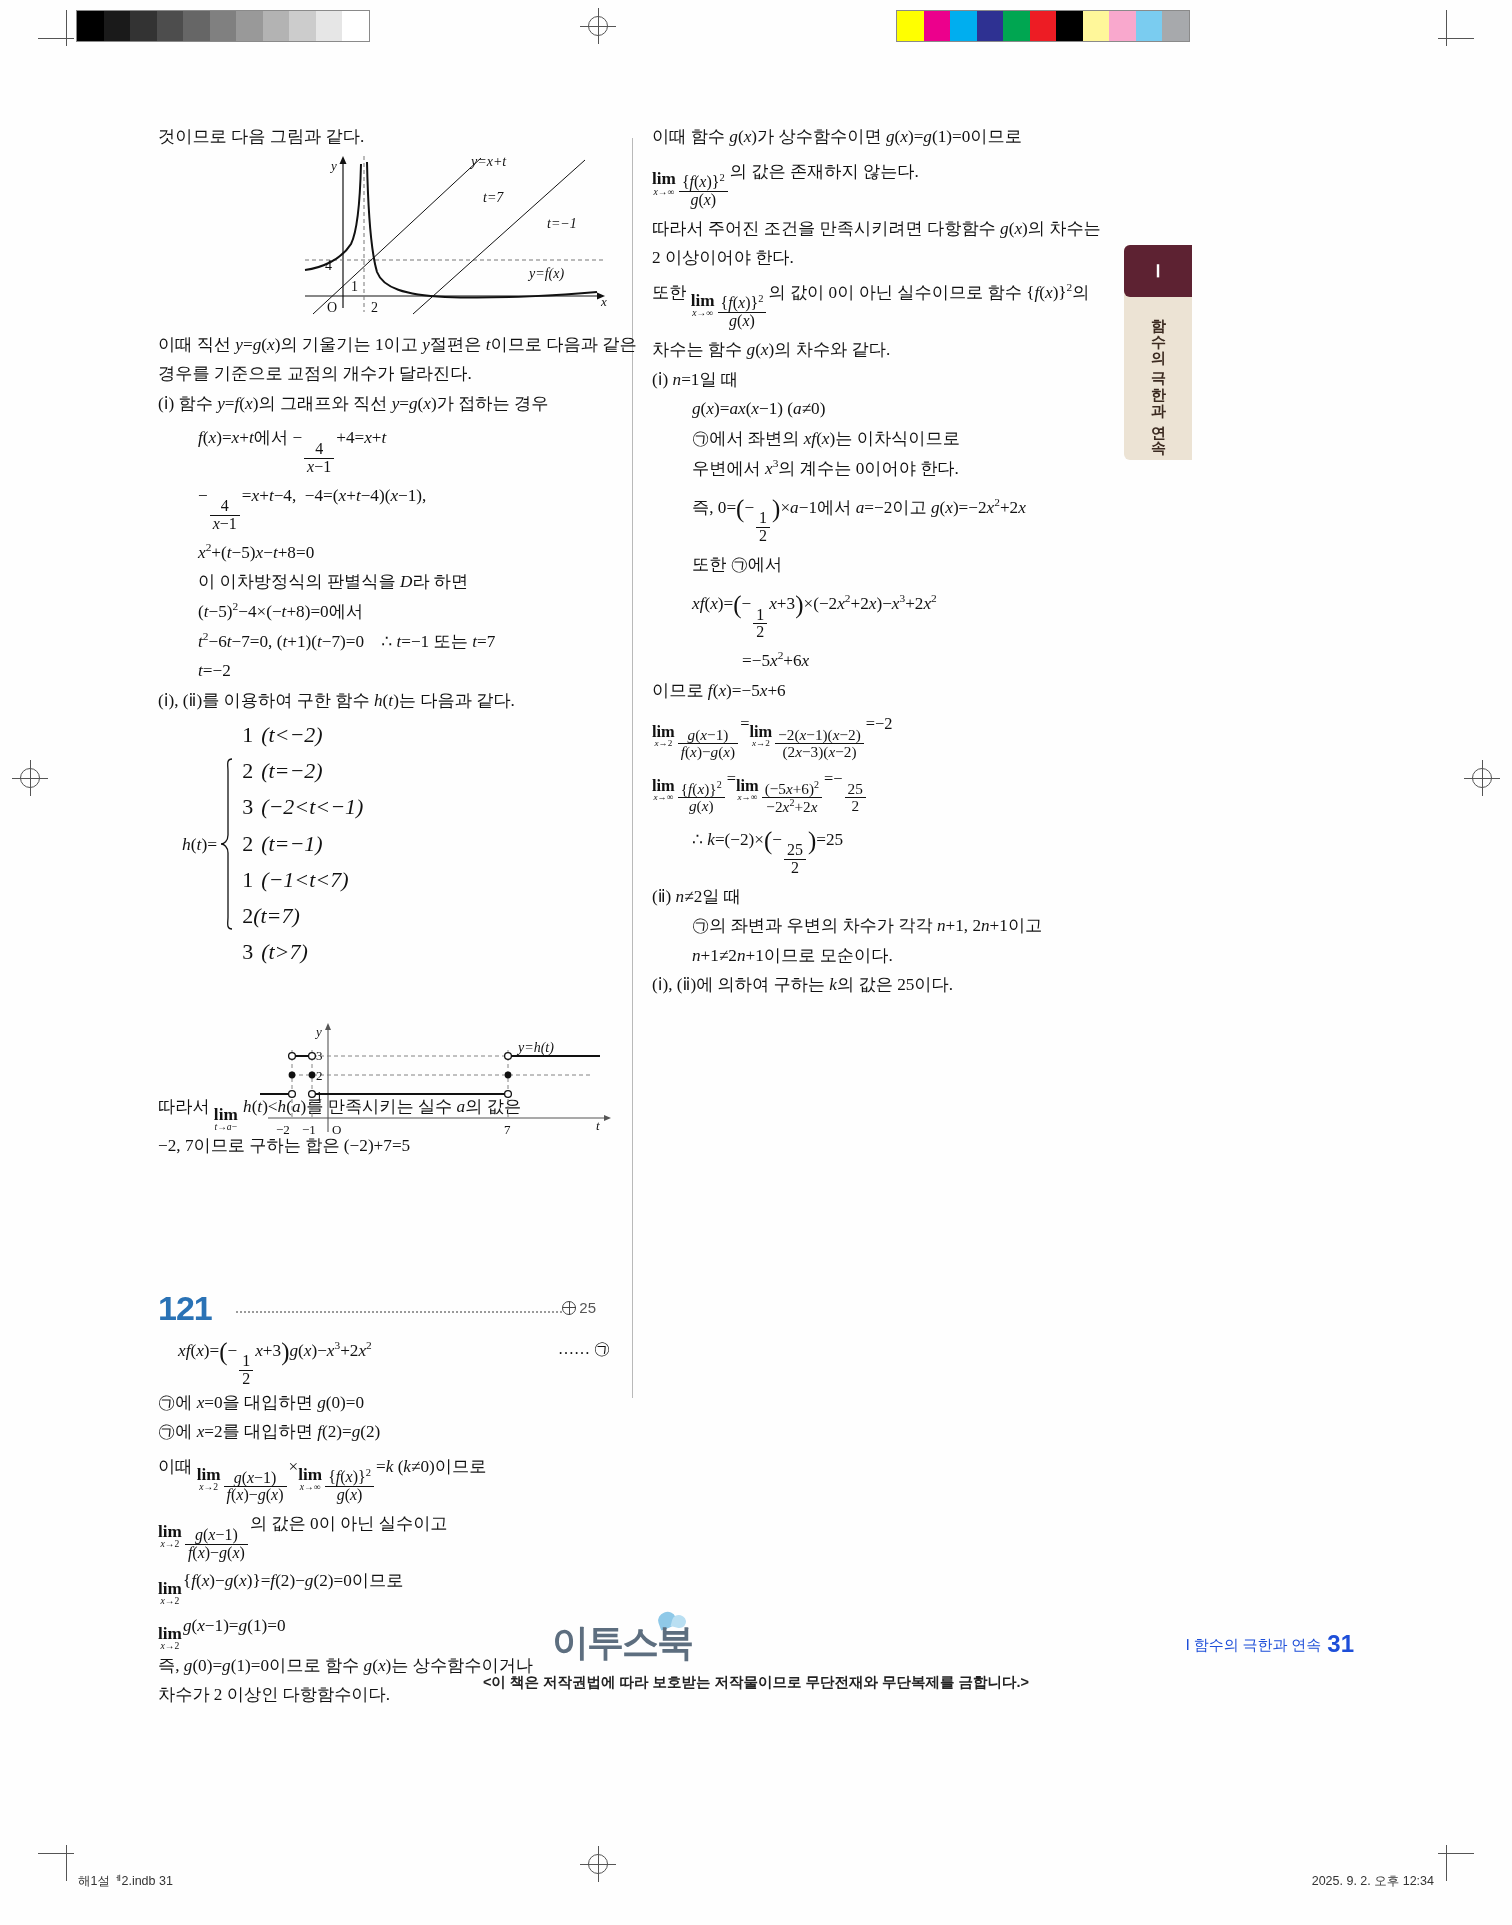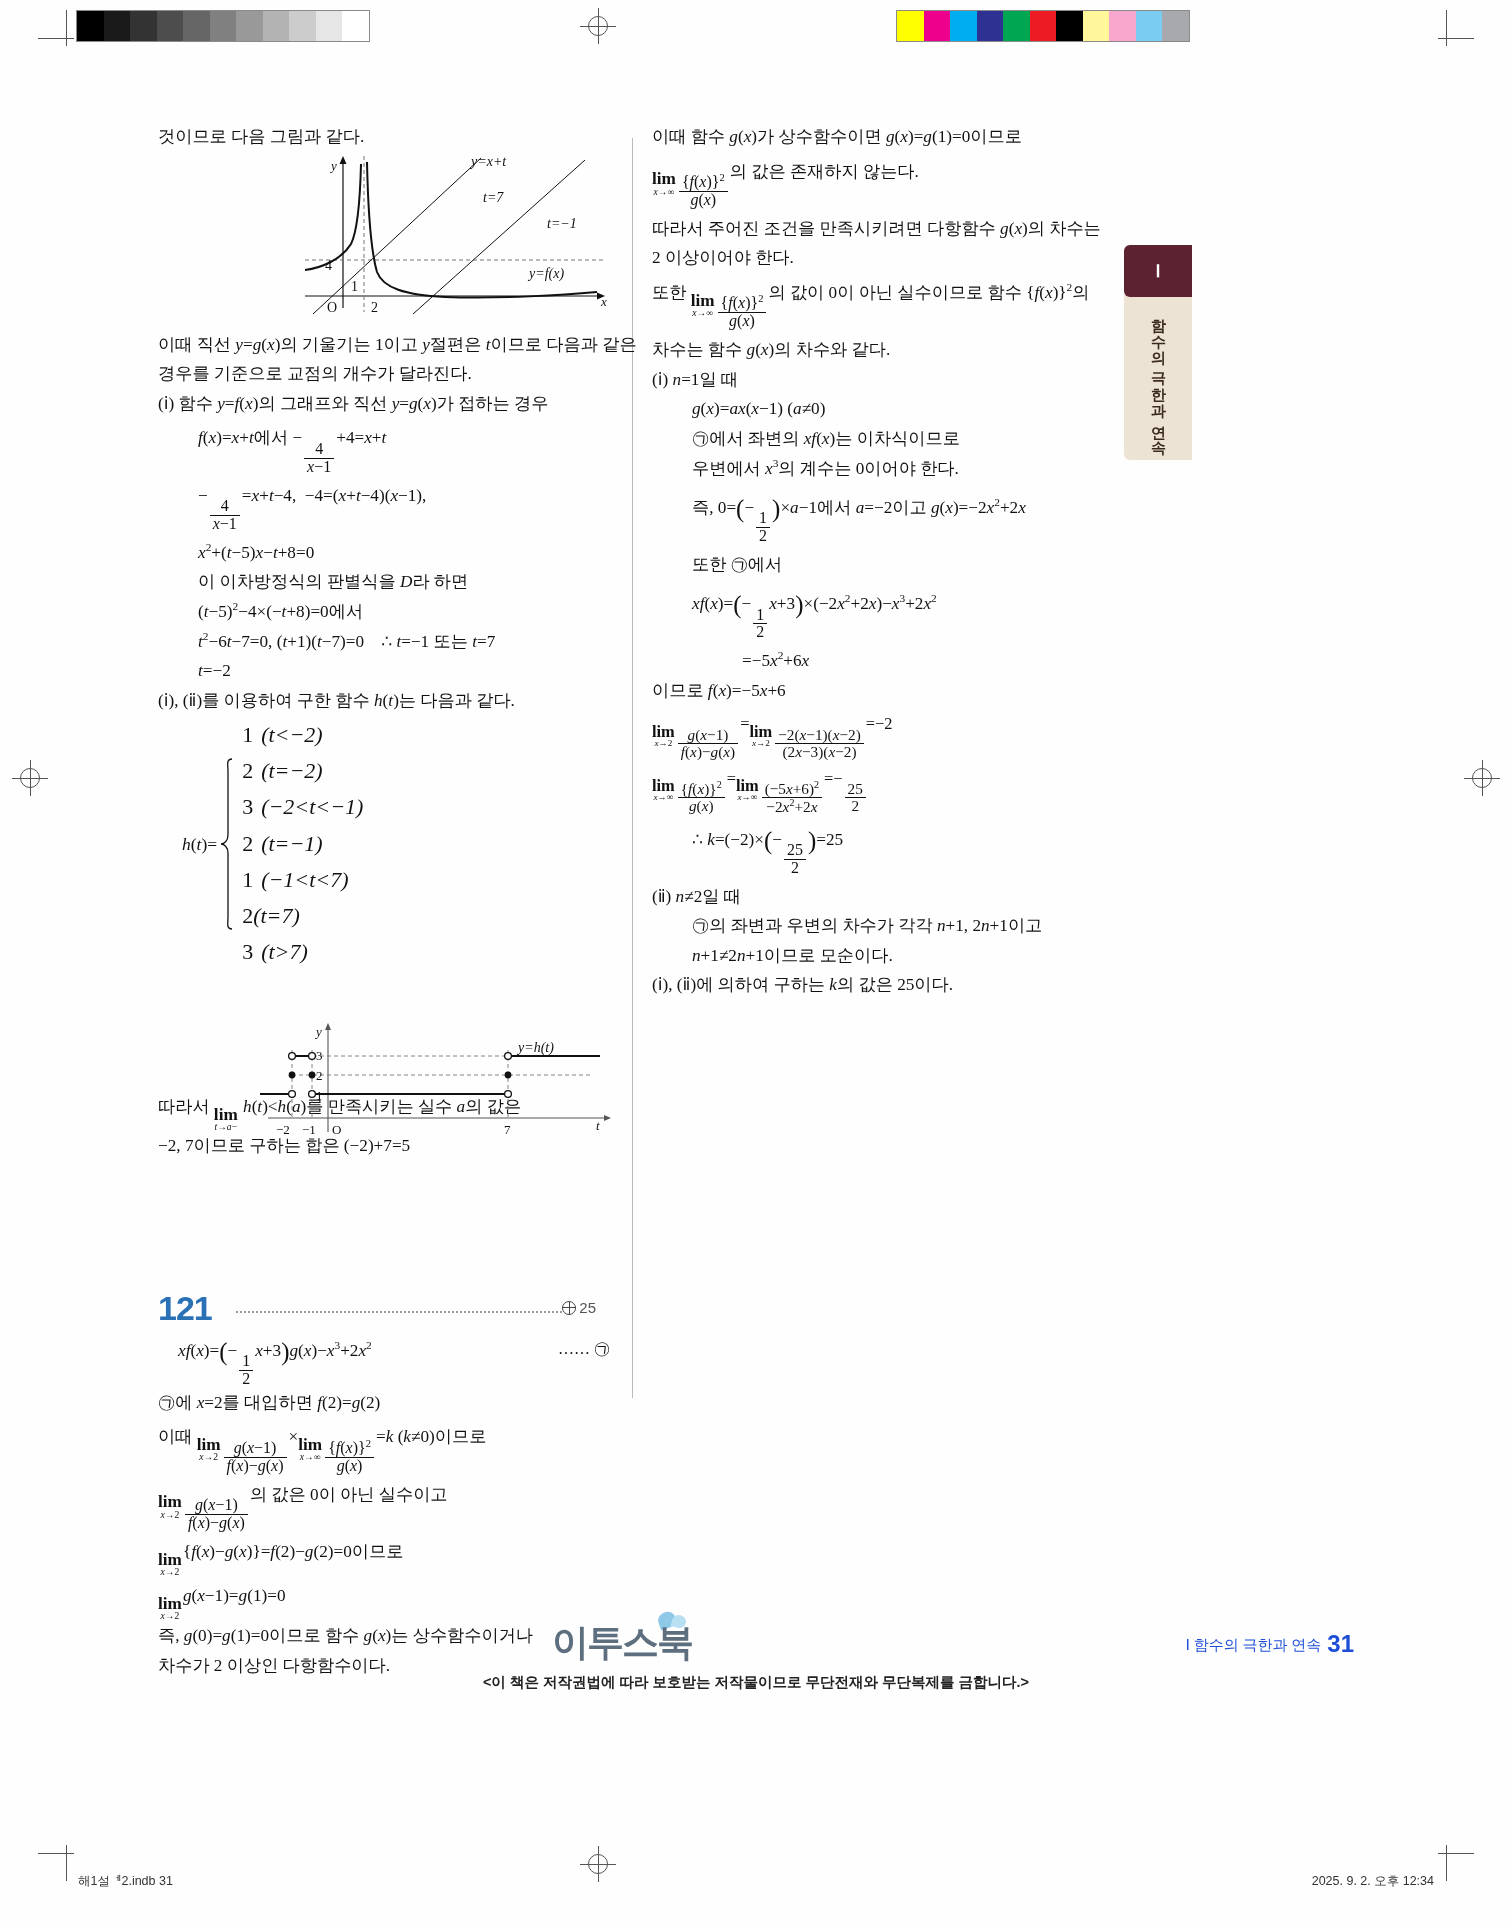--- a/index.html
+++ b/index.html
@@ -344,20 +344,21 @@
   </div>
 
   <div class="col" style="left:158px; top:1331px; width:470px;">
     <div class="line ind1" style="position:relative;">
       <i class="mi">xf</i>(<i class="mi">x</i>)=<span class="paren-big">(</span>−<span class="frac">
           <span>1</span>
           <span>2</span>
         </span><i class="mi">x</i>+3<span class="paren-big">)</span><i class="mi">g</i>(<i class="mi">x</i>)−<i class="mi">x</i><sup class="s">3</sup>+2<i class="mi">x</i><sup class="s">2</sup>
       <span style="position:absolute; left:400px; top:4px; font-size:16px;">…… ㉠</span>
     </div>
+    <div class="line">㉠에 <i class="mi">x</i>=0을 대입하면 <i class="mi">g</i>(0)=0</div>
     <div class="line">㉠에 <i class="mi">x</i>=2를 대입하면 <i class="mi">f</i>(2)=<i class="mi">g</i>(2)</div>
     <div class="gap-s"></div>
     <div class="line">
       이때 <span class="lim">
           <span>lim</span>
           <span><i class="mi">x</i>→2</span>
         </span><span class="frac">
           <span><i class="mi">g</i>(<i class="mi">x</i>−1)</span>
           <span><i class="mi">f</i>(<i class="mi">x</i>)−<i class="mi">g</i>(<i class="mi">x</i>)</span>
         </span>×<span class="lim">

